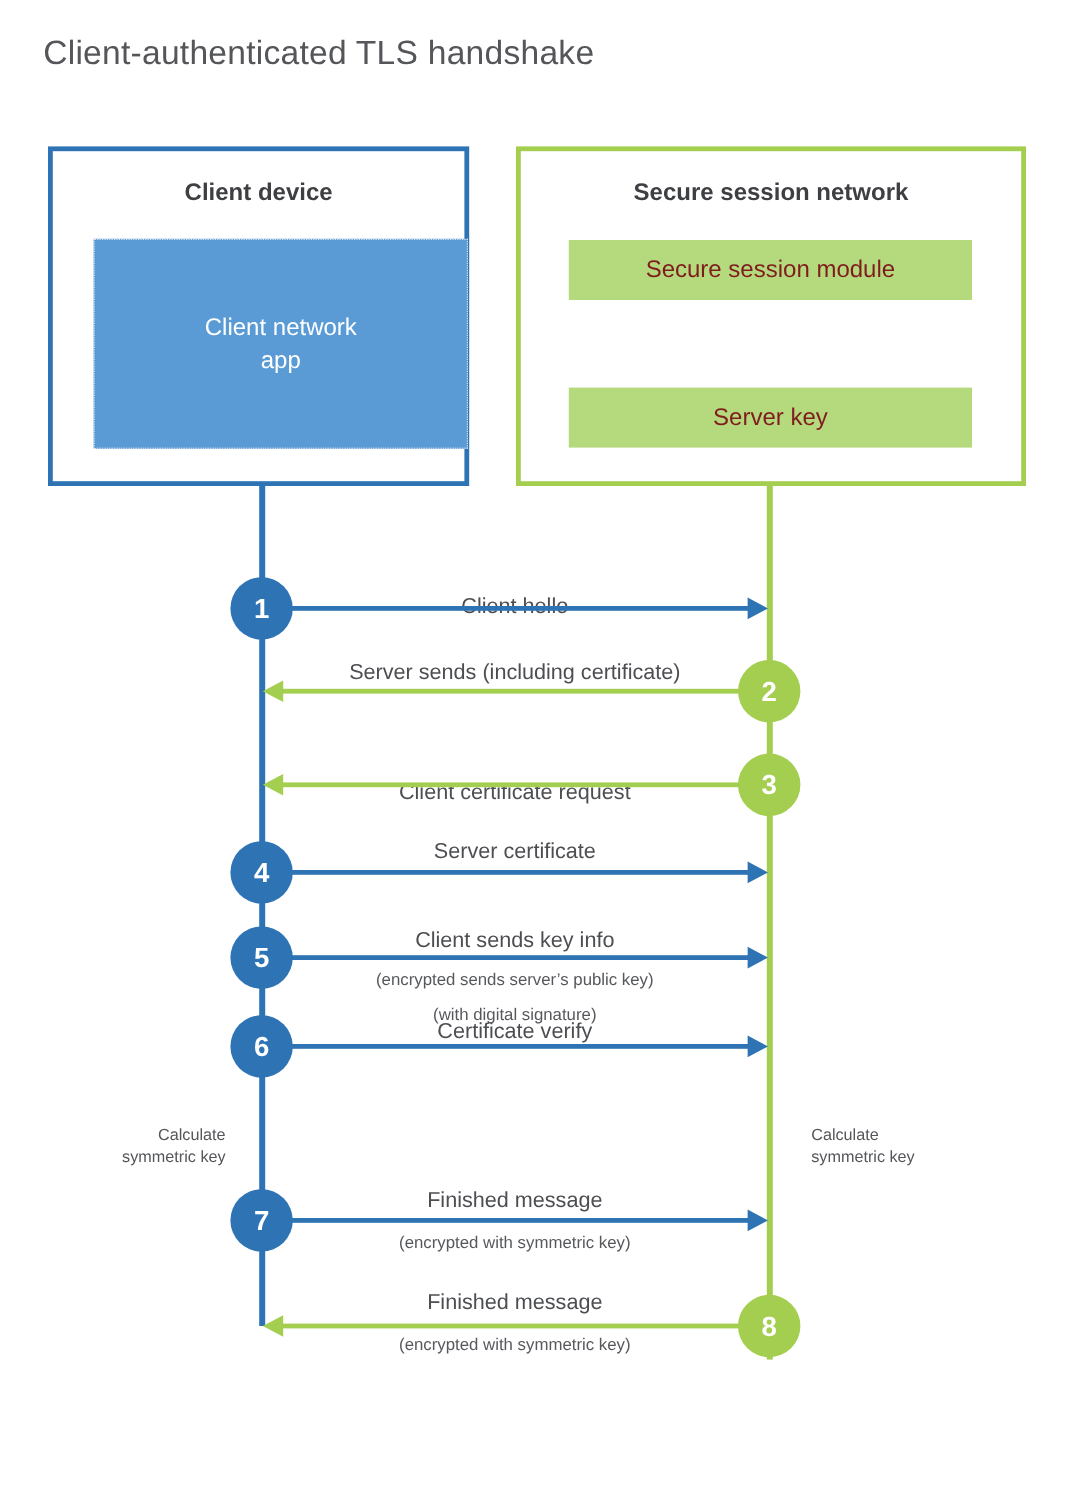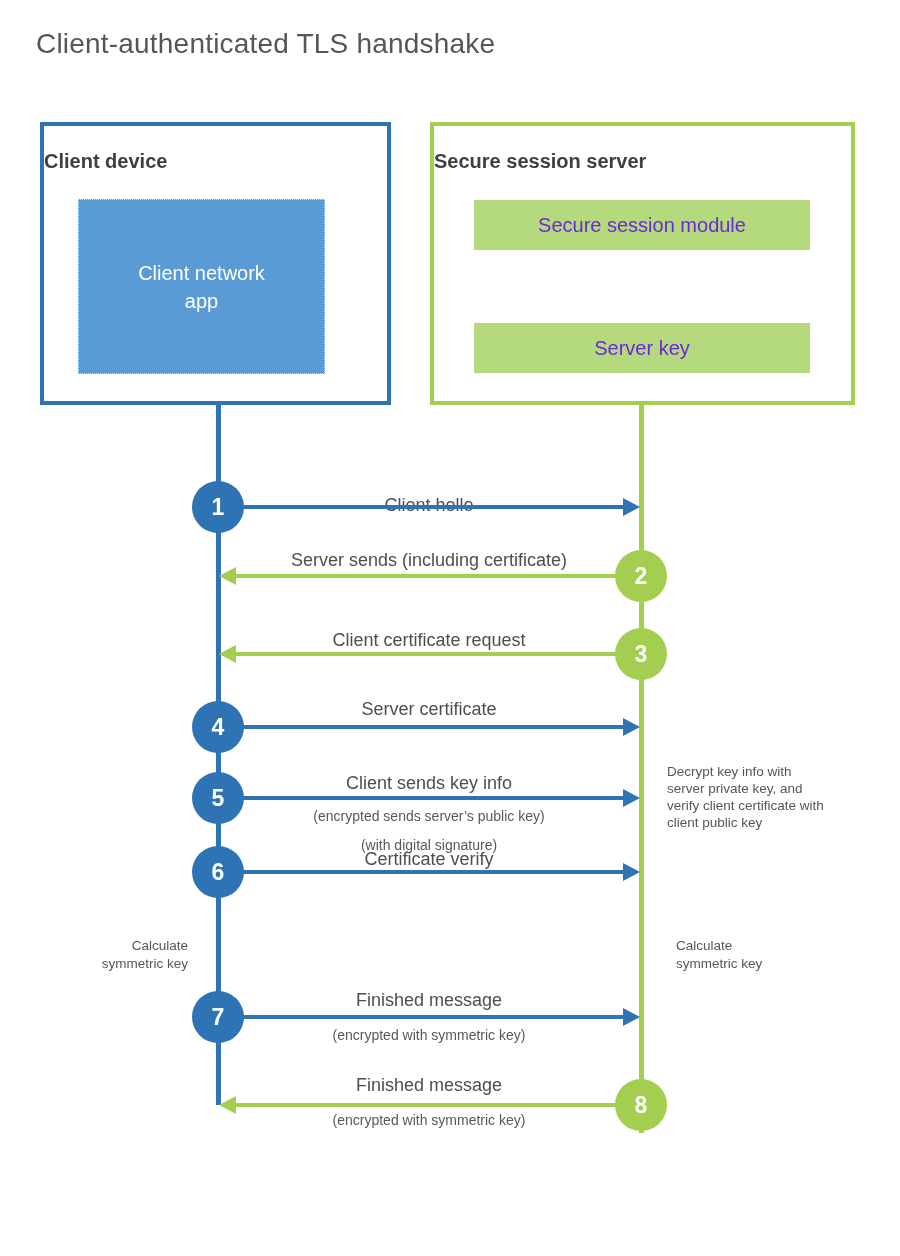--- a/index.html
+++ b/index.html
@@ -8,32 +8,32 @@
     font-family:"Liberation Sans", sans-serif;
   }
   .diagram-title{
     position:absolute;left:36px;top:28px;font-size:28px;font-weight:300;
     color:#55565a;letter-spacing:.2px;
   }
   
   .actor-box{position:absolute;top:122px;height:283px;box-sizing:border-box;background:#fff;}
   .actor-box.client{left:40px;width:351px;border:4px solid var(--blue);}
   .actor-box.server{left:430px;width:425px;border:4px solid var(--green);}
-  .actor-title{margin-top:24px;text-align:left;font-size:20px;font-weight:bold;color:#3e3f42;}
+  .actor-title{margin-top:24px;text-align:center;font-size:20px;font-weight:bold;color:#3e3f42;}
   .app-box{
-    position:absolute;left:78px;top:199px;width:247px;height:175px;box-sizing:border-box;
+    position:absolute;left:78px;top:199px;width:312px;height:175px;box-sizing:border-box;
     background:var(--blue-fill);border:1px dotted #d9e5f4;
     display:flex;align-items:center;justify-content:center;text-align:center;
     color:#ffffff;font-size:20px;line-height:28px;
   }
   .app-box span{display:inline-block;max-width:165px;}
   .server-bar{
     position:absolute;left:474px;width:336px;height:50px;background:var(--green-fill);
     display:flex;align-items:center;justify-content:center;
-    color:#6d28d9;font-size:20px;
+    color:#7f1d1d;font-size:20px;
   }
   .bar-1{top:200px}.bar-2{top:261px}.bar-3{top:323px}
   
   .lifeline{position:absolute;width:5px;top:405px;}
   .lifeline.client{left:216px;height:700px;background:var(--blue);}
   .lifeline.server{left:639px;height:728px;background:var(--green);}
   
   .msg-line{position:absolute;height:4px;}
   .msg-line.blue{left:218px;width:406px;background:var(--blue);}
   .msg-line.green{left:234px;width:407px;background:var(--green);}
@@ -66,21 +66,21 @@
   <div class="diagram-title">Client-authenticated TLS handshake</div>
 
   <div class="actor-box client">
     <div class="actor-title">Client device</div>
   </div>
   <div class="app-box">
     <span>Client network app</span>
   </div>
 
   <div class="actor-box server">
-    <div class="actor-title">Secure session server</div>
+    <div class="actor-title">Secure session network</div>
   </div>
   <div class="server-bar bar-1">Secure session module</div>
   <div class="server-bar bar-3">Server key</div>
 
   <div class="lifeline client"></div>
   <div class="lifeline server"></div>
 
   <div>
     <div class="msg-label" style="top:495px">Client hello</div>
     <div class="msg-line blue" style="top:505px"></div>
@@ -89,21 +89,21 @@
   </div>
 
   <div>
     <div class="msg-label" style="top:550px">Server sends (including certificate)</div>
     <div class="msg-line green" style="top:574px"></div>
     <div class="arrow-head left" style="top:567px"></div>
     <div class="step-circle green" style="top:550px">2</div>
   </div>
 
   <div>
-    <div class="msg-label" style="top:630px">Client certificate request</div>
+    <div class="msg-label" style="top:650px">Client certificate request</div>
     <div class="msg-line green" style="top:652px"></div>
     <div class="arrow-head left" style="top:645px"></div>
     <div class="step-circle green" style="top:628px">3</div>
   </div>
 
   <div>
     <div class="msg-label" style="top:699px">Server certificate</div>
     <div class="msg-line blue" style="top:725px"></div>
     <div class="arrow-head right" style="top:718px"></div>
     <div class="step-circle blue" style="top:701px">4</div>
@@ -134,17 +134,16 @@
   </div>
 
   <div>
     <div class="msg-label" style="top:1075px">Finished message</div>
     <div class="msg-line green" style="top:1103px"></div>
     <div class="arrow-head left" style="top:1096px"></div>
     <div class="step-circle green" style="top:1079px">8</div>
     <div class="msg-sub" style="top:1112px">(encrypted with symmetric key)</div>
   </div>
 
-  <div class="side-note">Decrypt key info with server private key, and verify client certificate with client public key</div>
   <div class="calc-note client">Calculate symmetric key</div>
   <div class="calc-note server">Calculate symmetric key</div>
 
 </div>
 
 </body></html>

